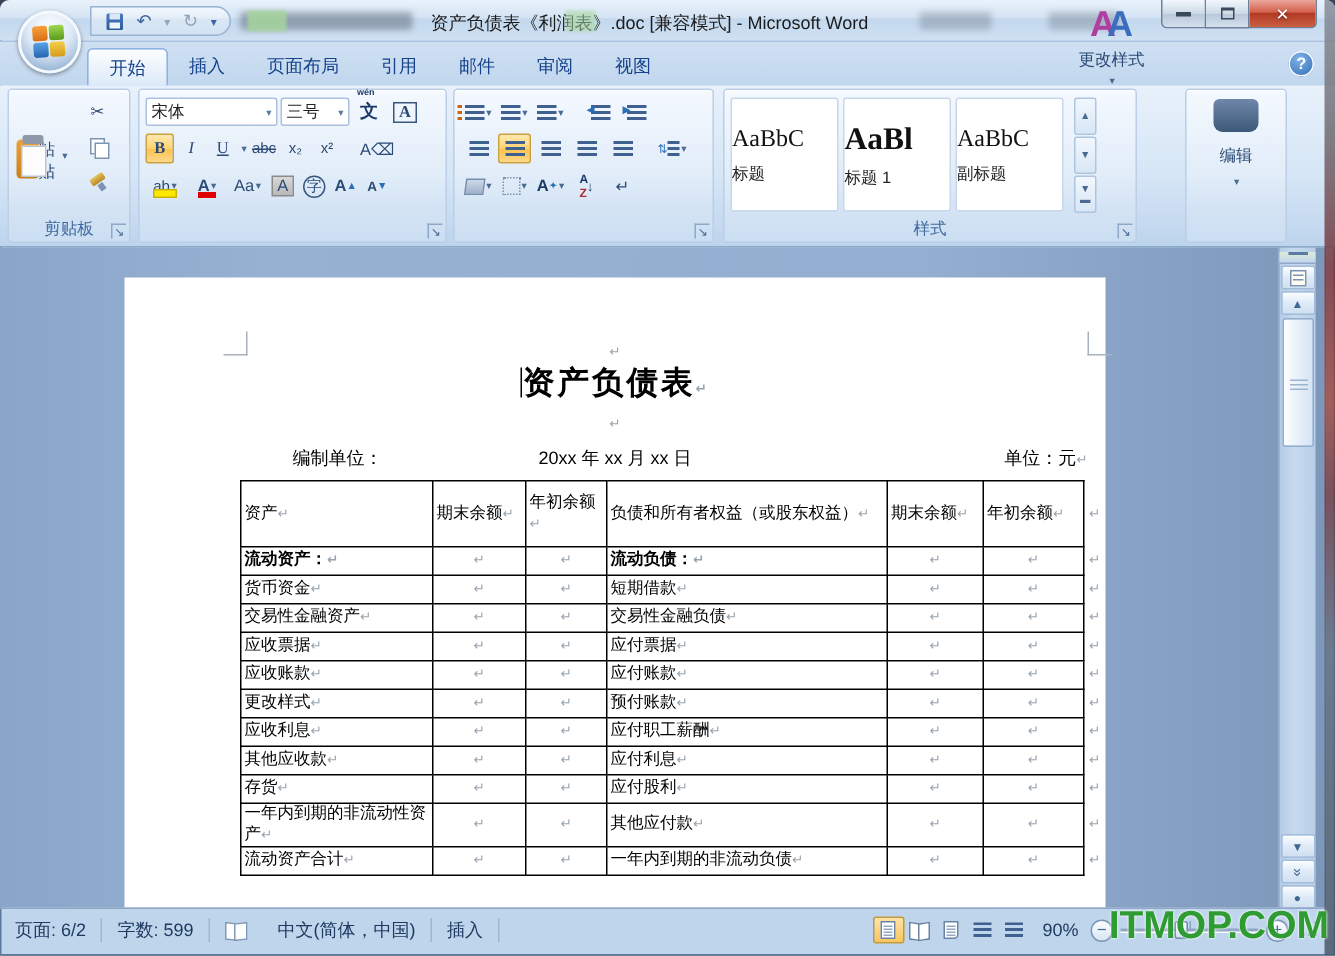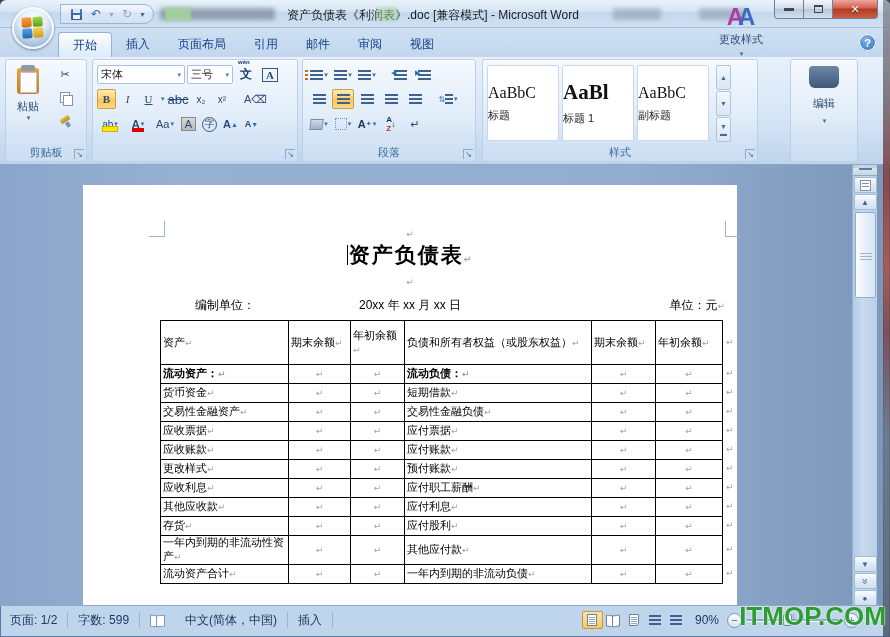--- a/index.html
+++ b/index.html
@@ -62,21 +62,21 @@
     background:linear-gradient(#f4f9fe,#e2edf9 55%,#d3e3f4 80%,#cbdef2);box-shadow:inset 0 1px 0 #fff;}
   .glabel{position:absolute;left:0;bottom:1px;width:100%;text-align:center;font-size:11px;color:#3e6aa0;}
   .dlg{position:absolute;right:2px;bottom:2px;width:10px;height:10px;border-left:1px solid #8ea9c8;border-top:1px solid #8ea9c8;
     font-size:8px;line-height:9px;color:#44engine;color:#4a6a92;text-align:center;cursor:pointer;}
   .sbtn{display:inline-flex;align-items:center;justify-content:center;border:1px solid transparent;border-radius:2px;
     color:#2b4a75;cursor:pointer;font-size:11px;}
   .amber{background:linear-gradient(#ffe9b0,#fdd271 50%,#fbc24d 51%,#fcd88a);border-color:#c9a23f !important;}
   .darrow{font-size:7px;color:#44engine;color:#4a6a92;margin-left:1px;}
   
   .g-clip{left:5px;width:82px;}
-  .paste-big{position:absolute;left:4px;top:4px;width:36px;height:80px;display:flex;flex-direction:column;align-items:center;
+  .paste-big{position:absolute;left:4px;top:4px;width:36px;height:80px;display:flex;flex-direction:row;align-items:center;
     border:1px solid transparent;border-radius:3px;cursor:pointer;}
   .clipboard-ico{width:22px;height:26px;background:linear-gradient(#e8a33d,#c97f1b);border-radius:3px;position:relative;margin-top:3px;}
   .clipboard-ico:before{content:"";position:absolute;left:4px;top:-3px;width:14px;height:6px;background:#8d98a8;border-radius:2px;}
   .clipboard-ico:after{content:"";position:absolute;left:3px;top:4px;width:15px;height:19px;background:#fdfdfd;border:1px solid #b9c4d2;}
   .paste-label{font-size:11px;color:#2b4a75;margin-top:5px;}
   .clip-col{position:absolute;left:46px;top:4px;display:flex;flex-direction:column;gap:4px;}
   .clip-col .sbtn{width:26px;height:20px;}
   .copy-ico{width:11px;height:12px;position:relative;display:block;}
   .copy-ico:before,.copy-ico:after{content:"";position:absolute;width:8px;height:9px;background:#fff;border:1px solid #7d93b2;}
   .copy-ico:before{left:0;top:0;}
@@ -304,21 +304,21 @@
         </span>
       <span class="sbtn" style="width:22px;height:19px">
           <span class="border-A">A</span>
         </span>
     </div>
     <div class="frow fr2">
       <span class="sbtn amber serifb" style="font-weight:bold">B</span>
       <span class="sbtn serifb" style="font-style:italic">I</span>
       <span class="sbtn serifb u-line">U</span>
       <span class="darrow">▾</span>
-      <span class="sbtn" style="text-decoration:line-through;font-size:13px">abc</span>
+      <span class="sbtn" style="text-decoration:line-through;font-size:10px">abc</span>
       <span class="sbtn" style="font-size:10px">x₂</span>
       <span class="sbtn" style="font-size:10px">x²</span>
       <span class="spacer6"></span>
       <span class="sbtn" style="width:26px">A⌫</span>
     </div>
     <div class="frow fr3">
       <span class="sbtn" style="width:26px">
           <span class="hl-ab">ab</span>
           <span class="darrow">▾</span>
         </span>
@@ -408,21 +408,20 @@
           <span style="font-weight:bold;color:#1a3a6a">A</span>
           <span style="font-size:7px;color:#2a6fb5">✦</span>
           <span class="darrow">▾</span>
         </span>
       <span class="sbtn">
           <span class="az"><span style="color:#1a3a6a">A</span><br><b>Z</b></span>
           <span style="font-size:9px;color:#1a3a6a">↓</span>
         </span>
       <span class="sbtn">↵</span>
     </div>
-    <span class="glabel">段落</span>
     <span class="dlg">↘</span>
   </div>
 
   <div class="rgroup g-style">
     <div class="style-cards" id="style-cards">
         <div class="scard">
           <span class="sample">AaBbC</span>
           <span class="sname">标题</span>
         </div>
         <div class="scard">
@@ -610,21 +609,21 @@
       <div class="vs-btn">▼</div>
       <div class="vs-btn">
           <span class="rot-up">«</span>
         </div>
       <div class="vs-btn">●</div>
 
     </div>
   </div>
 
   <div class="statusbar">
-    <span class="st-item">页面: 1/2</span>
+    <span class="st-item">页面: 6/2</span>
     <span class="st-sep"></span>
     <span class="st-item">字数: 599</span>
     <span class="st-sep"></span>
     <span class="st-item">
         <span class="book-ico"></span>
       </span>
     <span class="st-item">中文(简体，中国)</span>
     <span class="st-sep"></span>
     <span class="st-item">插入</span>
     <span class="st-sep"></span>

